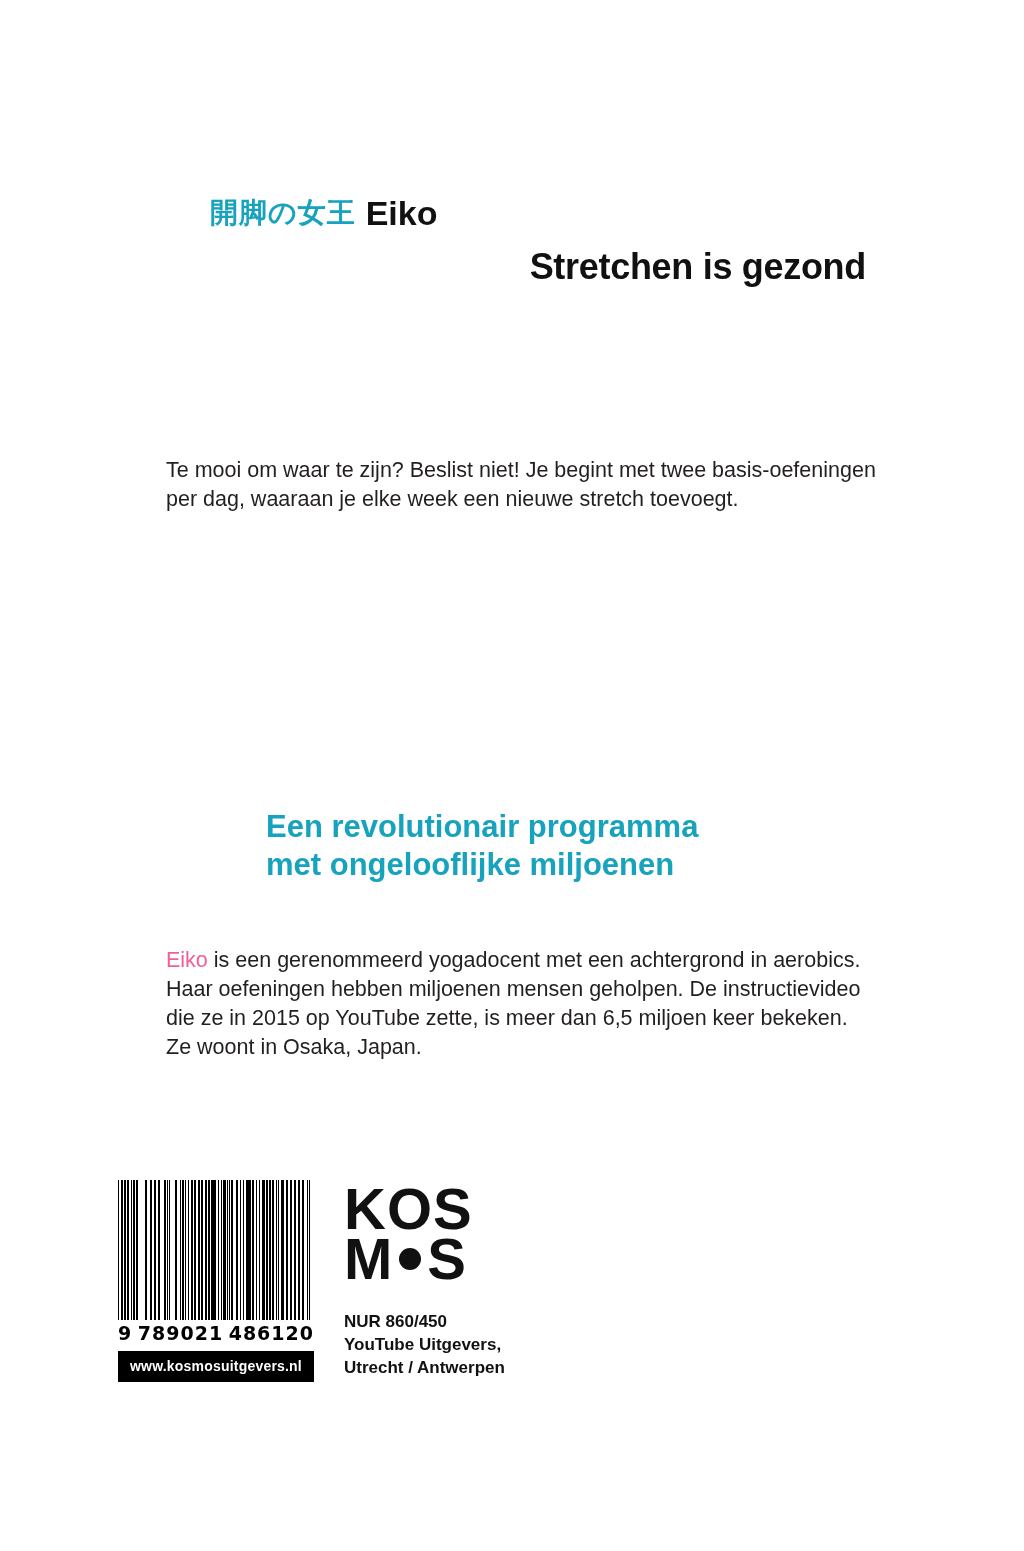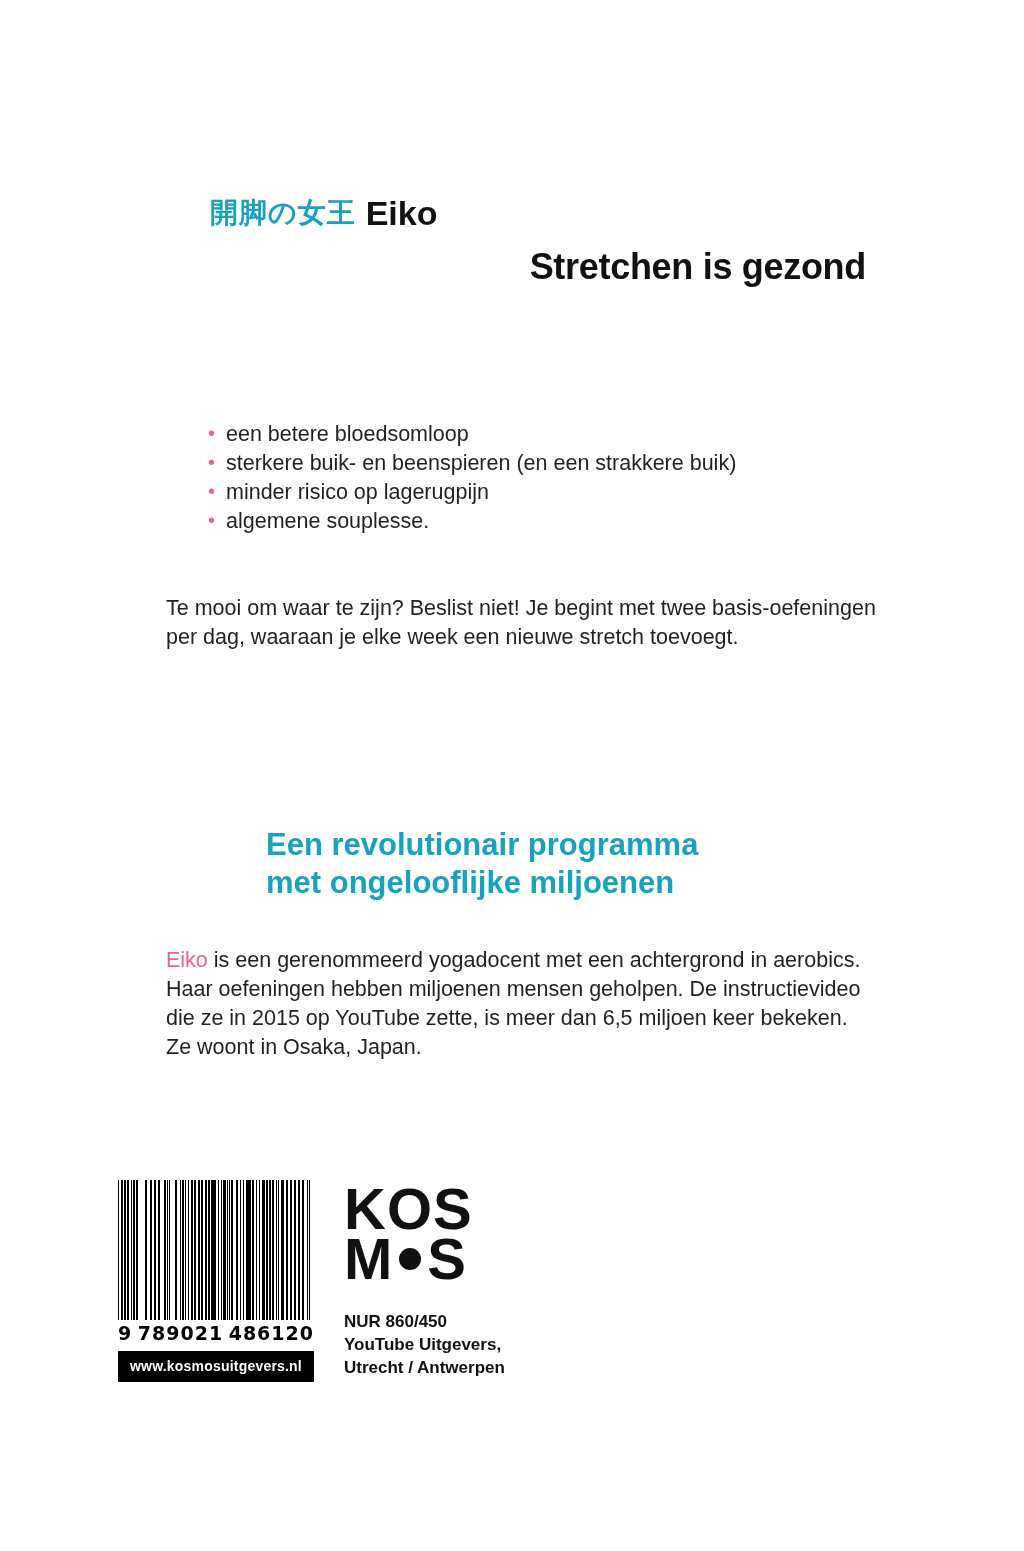--- a/index.html
+++ b/index.html
@@ -117,21 +117,21 @@
     position: absolute;
     left: 0;
     top: -1px;
     color: #ef5f98;
     font-size: 20px;
   }
 
   .pitch {
     position: absolute;
     left: 266px;
-    top: 826px;
+    top: 808px;
     width: 640px;
     color: #17a2bd;
     font-size: 31px;
     font-weight: bold;
     line-height: 38px;
   }
 
   .bio {
     position: absolute;
     left: 166px;
@@ -228,26 +228,20 @@
       <span class="author-jp">開脚の女王</span>
       <span class="author-name">Eiko</span>
     </div>
 
 
     <div class="subtitle">Stretchen is gezond</div>
   </div>
 
   <div class="body-copy">
 
-    <ul class="benefits">
-      <li>een betere bloedsomloop</li>
-      <li>sterkere buik- en beenspieren (en een strakkere buik)</li>
-      <li>minder risico op lagerugpijn</li>
-      <li>algemene souplesse.</li>
-    </ul>
 
     <div class="para-gap"></div>
     <div class="para-gap"></div>
     <p>Te mooi om waar te zijn? Beslist niet! Je begint met twee basis-oefeningen per dag, waaraan je elke week een nieuwe stretch toevoegt.</p>
   </div>
 
   <div class="pitch">
     <div>Een revolutionair programma</div>
     <div>met ongelooflijke miljoenen</div>
   </div>

